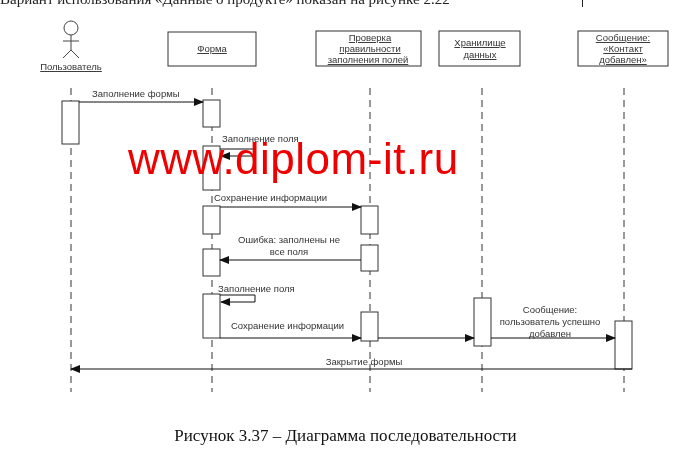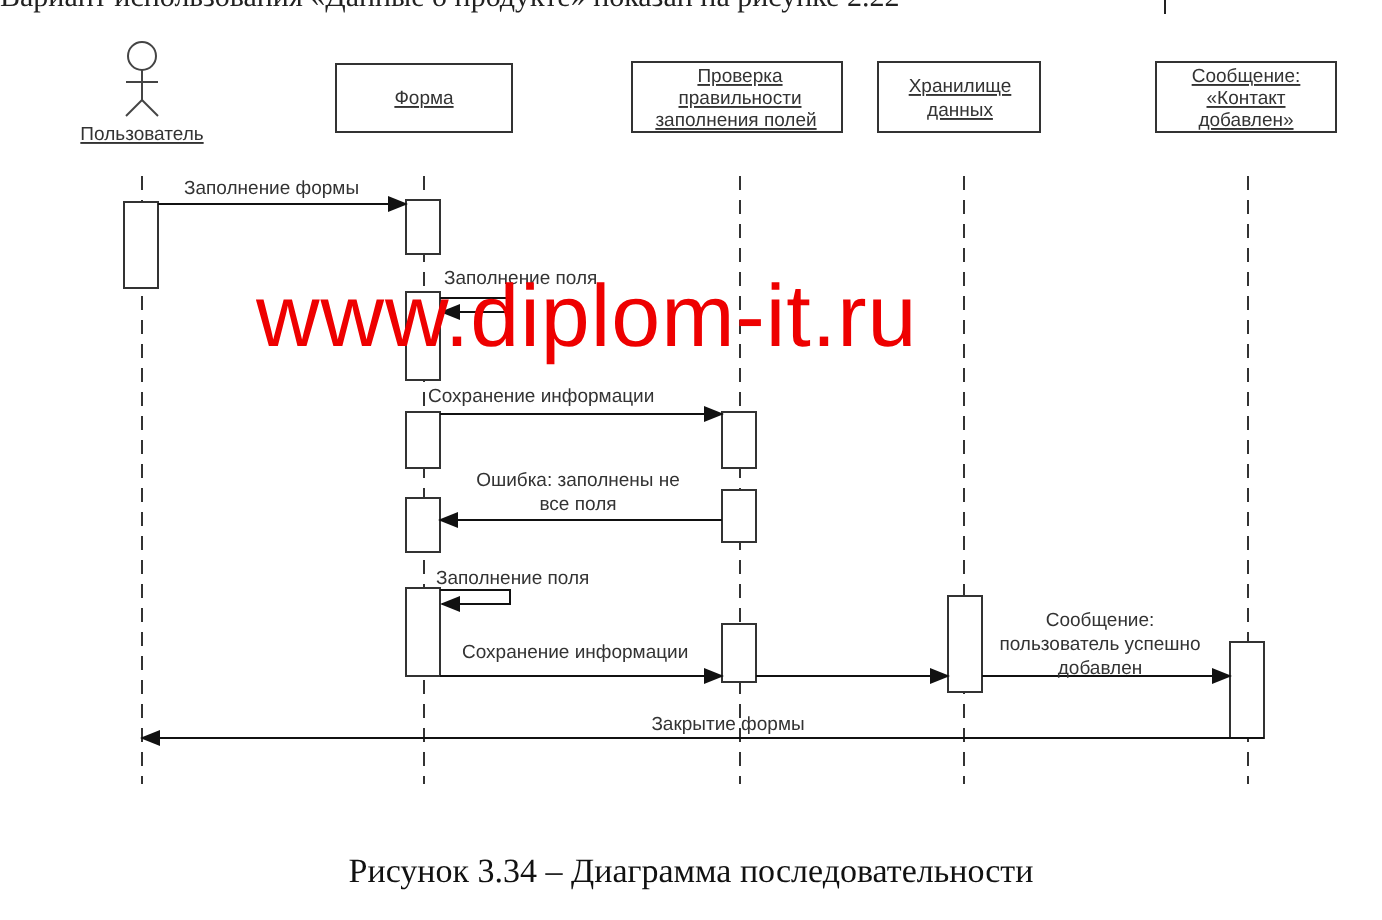--- a/index.html
+++ b/index.html
@@ -107,13 +107,13 @@
   <text x="218" y="292" class="lbl">Заполнение поля</text>
   <text x="231" y="329" class="lbl">Сохранение информации</text>
   <text x="550" y="313" text-anchor="middle" class="lbl">Сообщение:</text>
   <text x="550" y="325" text-anchor="middle" class="lbl">пользователь успешно</text>
   <text x="550" y="337" text-anchor="middle" class="lbl">добавлен</text>
   <text x="364" y="365" text-anchor="middle" class="lbl">Закрытие формы</text>
 </svg>
 
 <div class="watermark">www.diplom-it.ru</div>
 
-<div class="caption">Рисунок 3.34 – Диаграмма последовательности</div>
+<div class="caption">Рисунок 3.37 – Диаграмма последовательности</div>
 
 </body></html>

